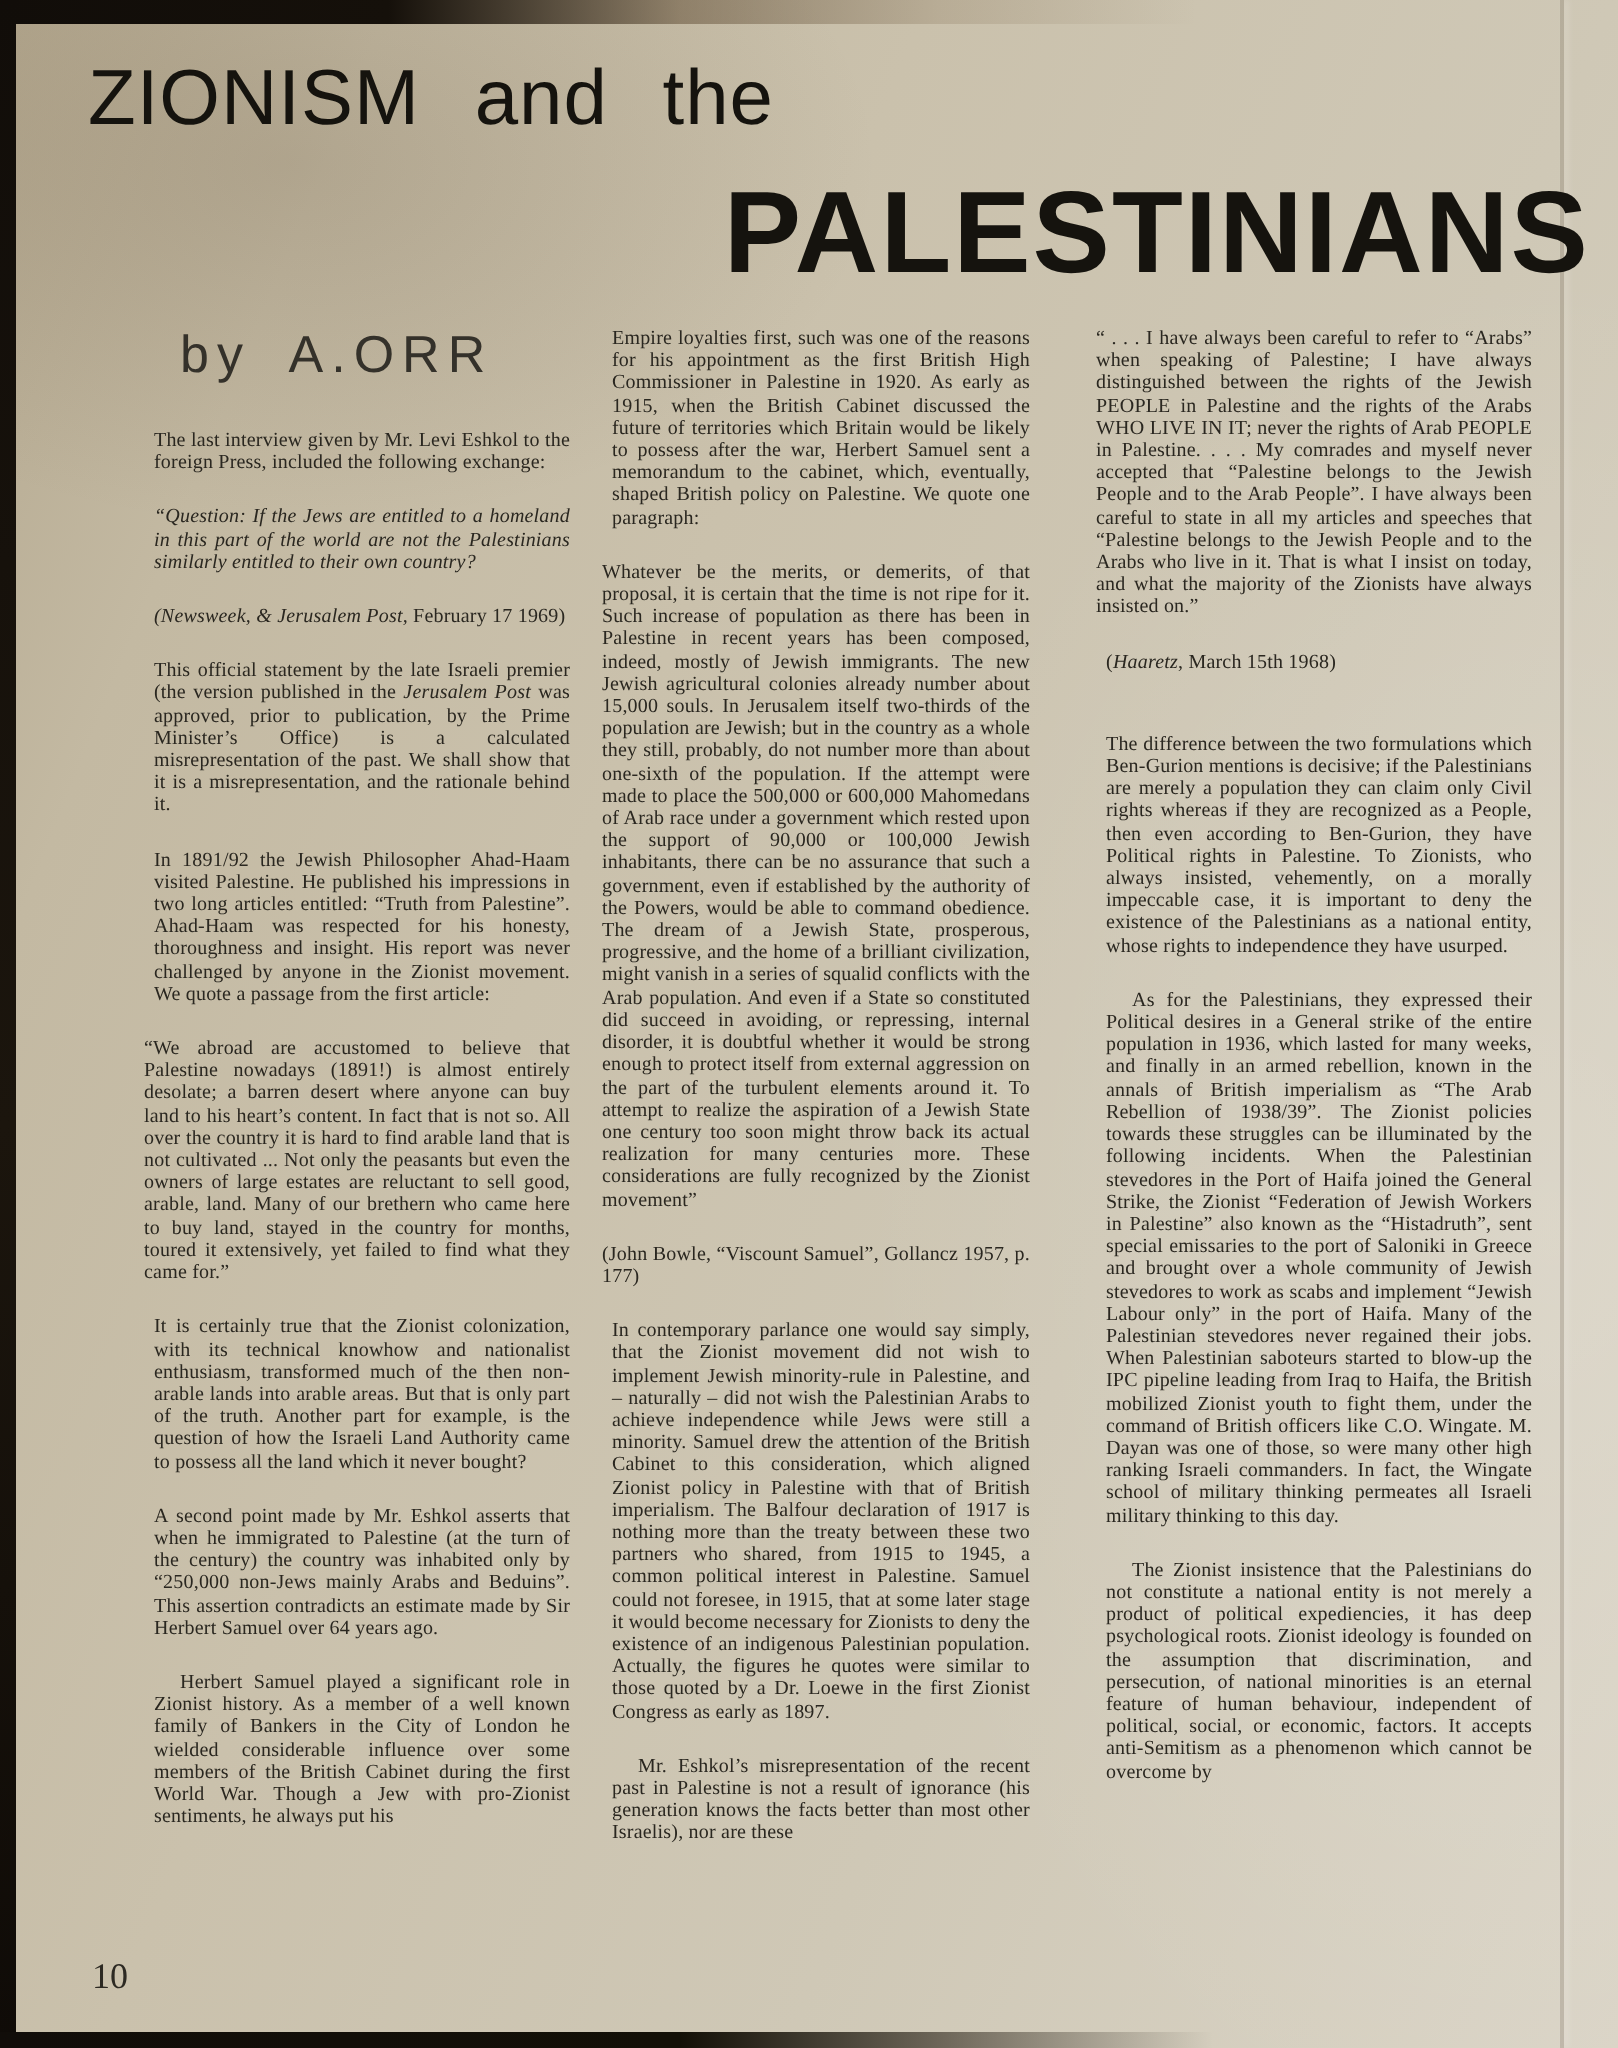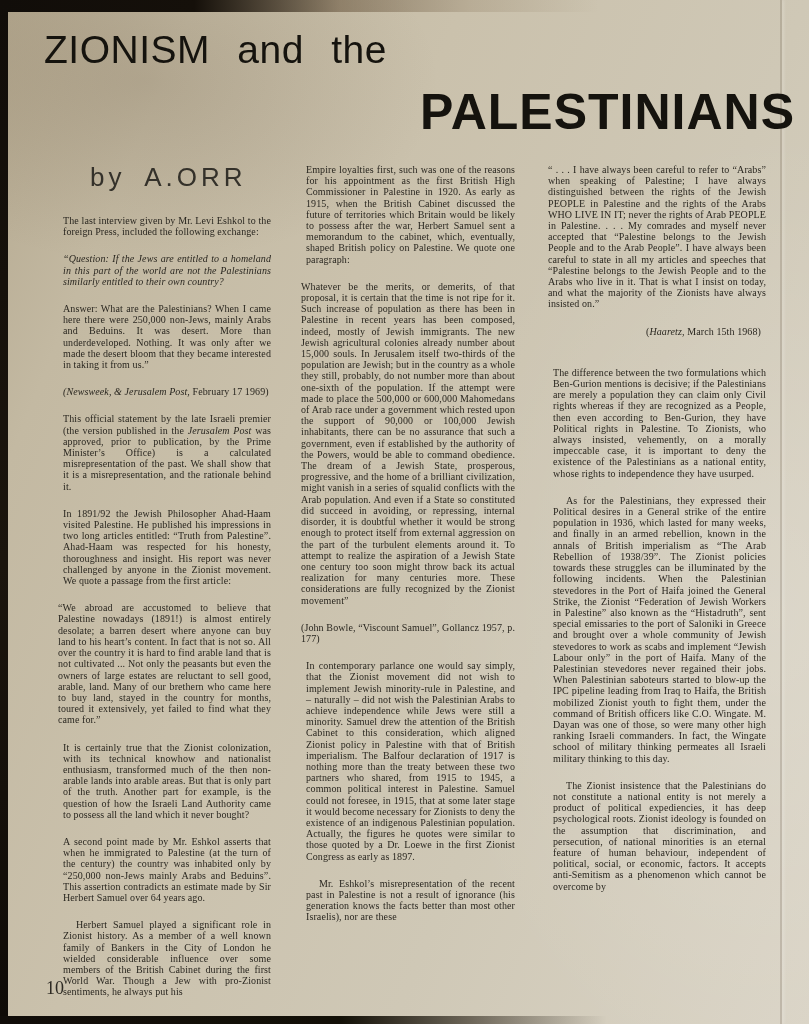--- a/index.html
+++ b/index.html
@@ -21,35 +21,35 @@
   .edge-bottom { position:absolute; left:0; bottom:0; width:100%; height:8px;
     background:linear-gradient(to right,#110d09 0%,#131007 42%,rgba(25,18,8,0.55) 58%,rgba(0,0,0,0) 75%); }
   .crease { position:absolute; right:27px; top:0; width:2px; height:100%;
     background:rgba(70,58,40,0.18); box-shadow:2px 0 3px rgba(255,255,255,0.25); }
 
   .title-line1 { position:absolute; left:44px; top:28px;
     font-family:"Liberation Sans", sans-serif; font-weight:normal;
     font-size:39px; letter-spacing:0.5px; word-spacing:16px; color:#15130e; white-space:nowrap; }
   .title-line2 { position:absolute; right:14px; top:83px;
     font-family:"Liberation Sans", sans-serif; font-weight:bold;
-    font-size:50px; letter-spacing:1px; color:#15130e; white-space:nowrap; }
+    font-size:58px; letter-spacing:1px; color:#15130e; white-space:nowrap; }
   .byline { position:absolute; left:90px; top:162px;
     font-family:"Liberation Sans", sans-serif; font-size:26px;
     letter-spacing:4px; word-spacing:9px; color:#34312a; white-space:nowrap; }
 
   .col { position:absolute; text-align:justify; font-size:10px; line-height:11.2px;
     letter-spacing:0.1px; color:#2a2720; }
   .col p { margin:16px; }
   .col .indent { text-indent:13px; }
   .col .gap { margin-top:11px; }
   .col .gap2 { margin-top:30px; }
   .col .quote { margin-left:11px; }
   .col .italic { font-style:italic; }
-  .col .cite { text-align:right; padding-right:5px; margin-top:1px; }
-  .col1 { left:47px;  top:199px; width:240px; }
+  .col .cite { padding-right:5px; margin-top:1px; }
+  .col1 { left:61px;  top:199px; width:240px; }
   .col2 { left:290px; top:148px; width:241px; }
   .col3 { left:537px; top:148px; width:245px; }
 
   .page-number { position:absolute; left:46px; top:978px; font-size:18px; color:#2d2a23; }
 </style>
 </head>
 <body>
 
 <div class="page">
   <div class="edge-top"></div>
@@ -57,21 +57,20 @@
   <div class="edge-bottom"></div>
   <div class="crease"></div>
 
   <div class="title-line1">ZIONISM and the</div>
   <div class="title-line2">PALESTINIANS</div>
   <div class="byline">by A.ORR</div>
 
   <div class="col col1">
       <p class="p">The last interview given by Mr. Levi Eshkol to the foreign Press, included the following exchange:</p>
       <p class="p italic">“Question: If the Jews are entitled to a homeland in this part of the world are not the Palestinians similarly entitled to their own country?</p>
-      <p class="p">Answer: What are the Palestinians? When I came here there were 250,000 non-Jews, mainly Arabs and Beduins. It was desert. More than underdeveloped. Nothing. It was only after we made the desert bloom that they became interested in taking it from us.”</p>
       <p class="p"><i>(Newsweek, &amp; Jerusalem Post,</i> February 17 1969)</p>
       <p class="p gap">This official statement by the late Israeli premier (the version published in the <i>Jerusalem Post</i> was approved, prior to publication, by the Prime Minister’s Office) is a calculated misrepresentation of the past. We shall show that it is a misrepresentation, and the rationale behind it.</p>
       <p class="p gap">In 1891/92 the Jewish Philosopher Ahad-Haam visited Palestine. He published his impressions in two long articles entitled: “Truth from Palestine”. Ahad-Haam was respected for his honesty, thoroughness and insight. His report was never challenged by anyone in the Zionist movement. We quote a passage from the first article:</p>
       <p class="quote">“We abroad are accustomed to believe that Palestine nowadays (1891!) is almost entirely desolate; a barren desert where anyone can buy land to his heart’s content. In fact that is not so. All over the country it is hard to find arable land that is not cultivated ... Not only the peasants but even the owners of large estates are reluctant to sell good, arable, land. Many of our brethern who came here to buy land, stayed in the country for months, toured it extensively, yet failed to find what they came for.”</p>
       <p class="p">It is certainly true that the Zionist colonization, with its technical knowhow and nationalist enthusiasm, transformed much of the then non-arable lands into arable areas. But that is only part of the truth. Another part for example, is the question of how the Israeli Land Authority came to possess all the land which it never bought?</p>
       <p class="p gap">A second point made by Mr. Eshkol asserts that when he immigrated to Palestine (at the turn of the century) the country was inhabited only by “250,000 non-Jews mainly Arabs and Beduins”. This assertion contradicts an estimate made by Sir Herbert Samuel over 64 years ago.</p>
       <p class="p indent">Herbert Samuel played a significant role in Zionist history. As a member of a well known family of Bankers in the City of London he wielded considerable influence over some members of the British Cabinet during the first World War. Though a Jew with pro-Zionist sentiments, he always put his</p>
     </div>
   <div class="col col2">
       <p class="p">Empire loyalties first, such was one of the reasons for his appointment as the first British High Commissioner in Palestine in 1920. As early as 1915, when the British Cabinet discussed the future of territories which Britain would be likely to possess after the war, Herbert Samuel sent a memorandum to the cabinet, which, eventually, shaped British policy on Palestine. We quote one paragraph:</p>

